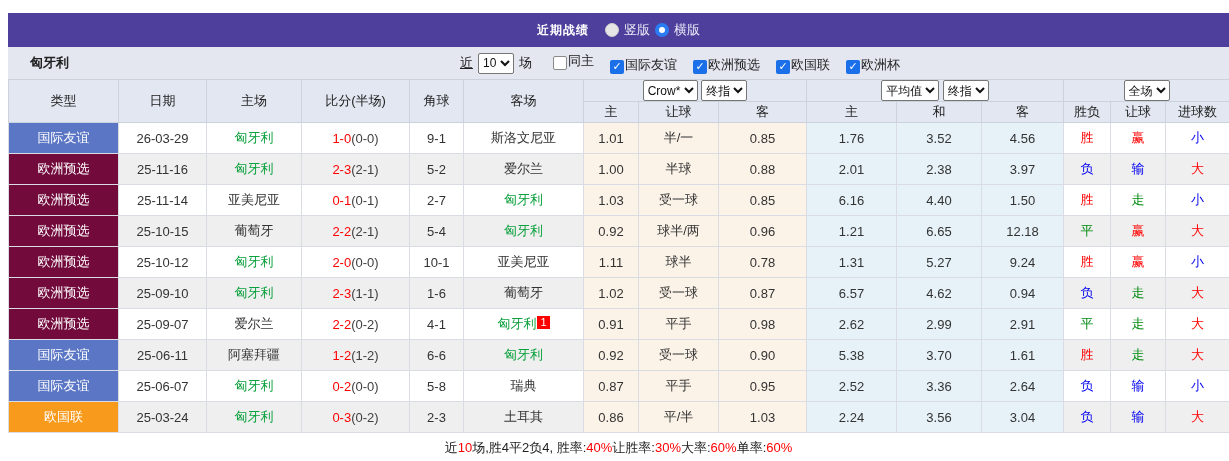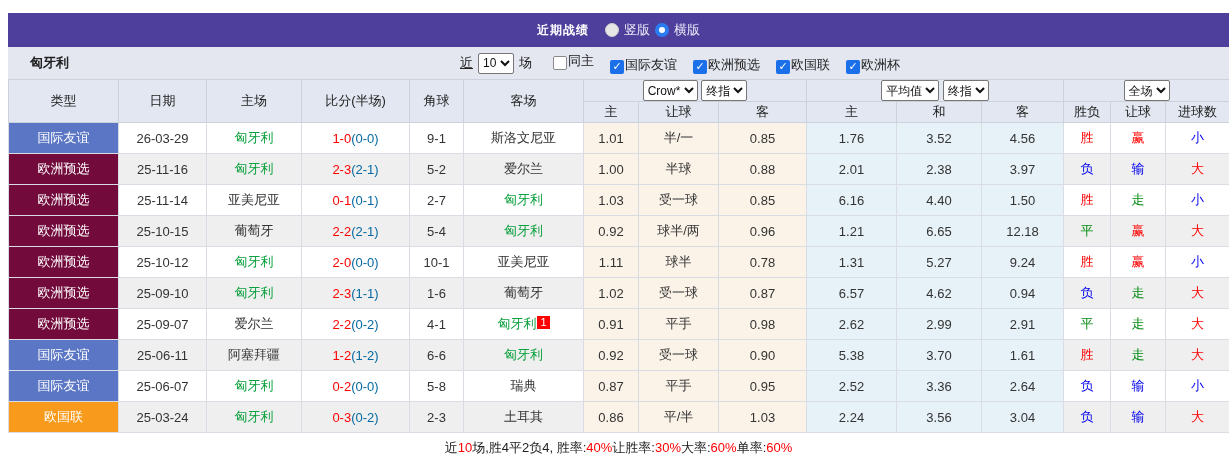--- a/index.html
+++ b/index.html
@@ -27,21 +27,21 @@
   tr.hsel{height:22px;}
   tr.hsub{height:21px;}
   tbody tr{height:31px;}
   tbody td{border-color:#D9DCE3;}
   tr.alt td{background:#EFEFEF;}
   tr td.cream{background:#FBF3E8;}
   tr td.cellblue{background:#E7F2F8;}
   td.type-cell{color:#fff;}
   .green-team{color:#0CA13E;}
   .score{color:#FE0000;}
-  .half{color:#0369a1;}
+  .half{color:#404040;}
   .c-red{color:#FE0000;}
   .c-green{color:#018A0F;}
   .c-blue{color:#0000EF;}
   .badge{display:inline-block;background:#FE0000;color:#fff;font-size:11px;line-height:13px;padding:0 3px;margin-left:1px;vertical-align:2px;}
   .summary{margin-left:8px;width:1221px;height:29px;display:flex;align-items:center;justify-content:center;background:#fff;color:#222;}
   .summary .red{color:#FE0000;}
 </style>
 </head>
 <body>
 

